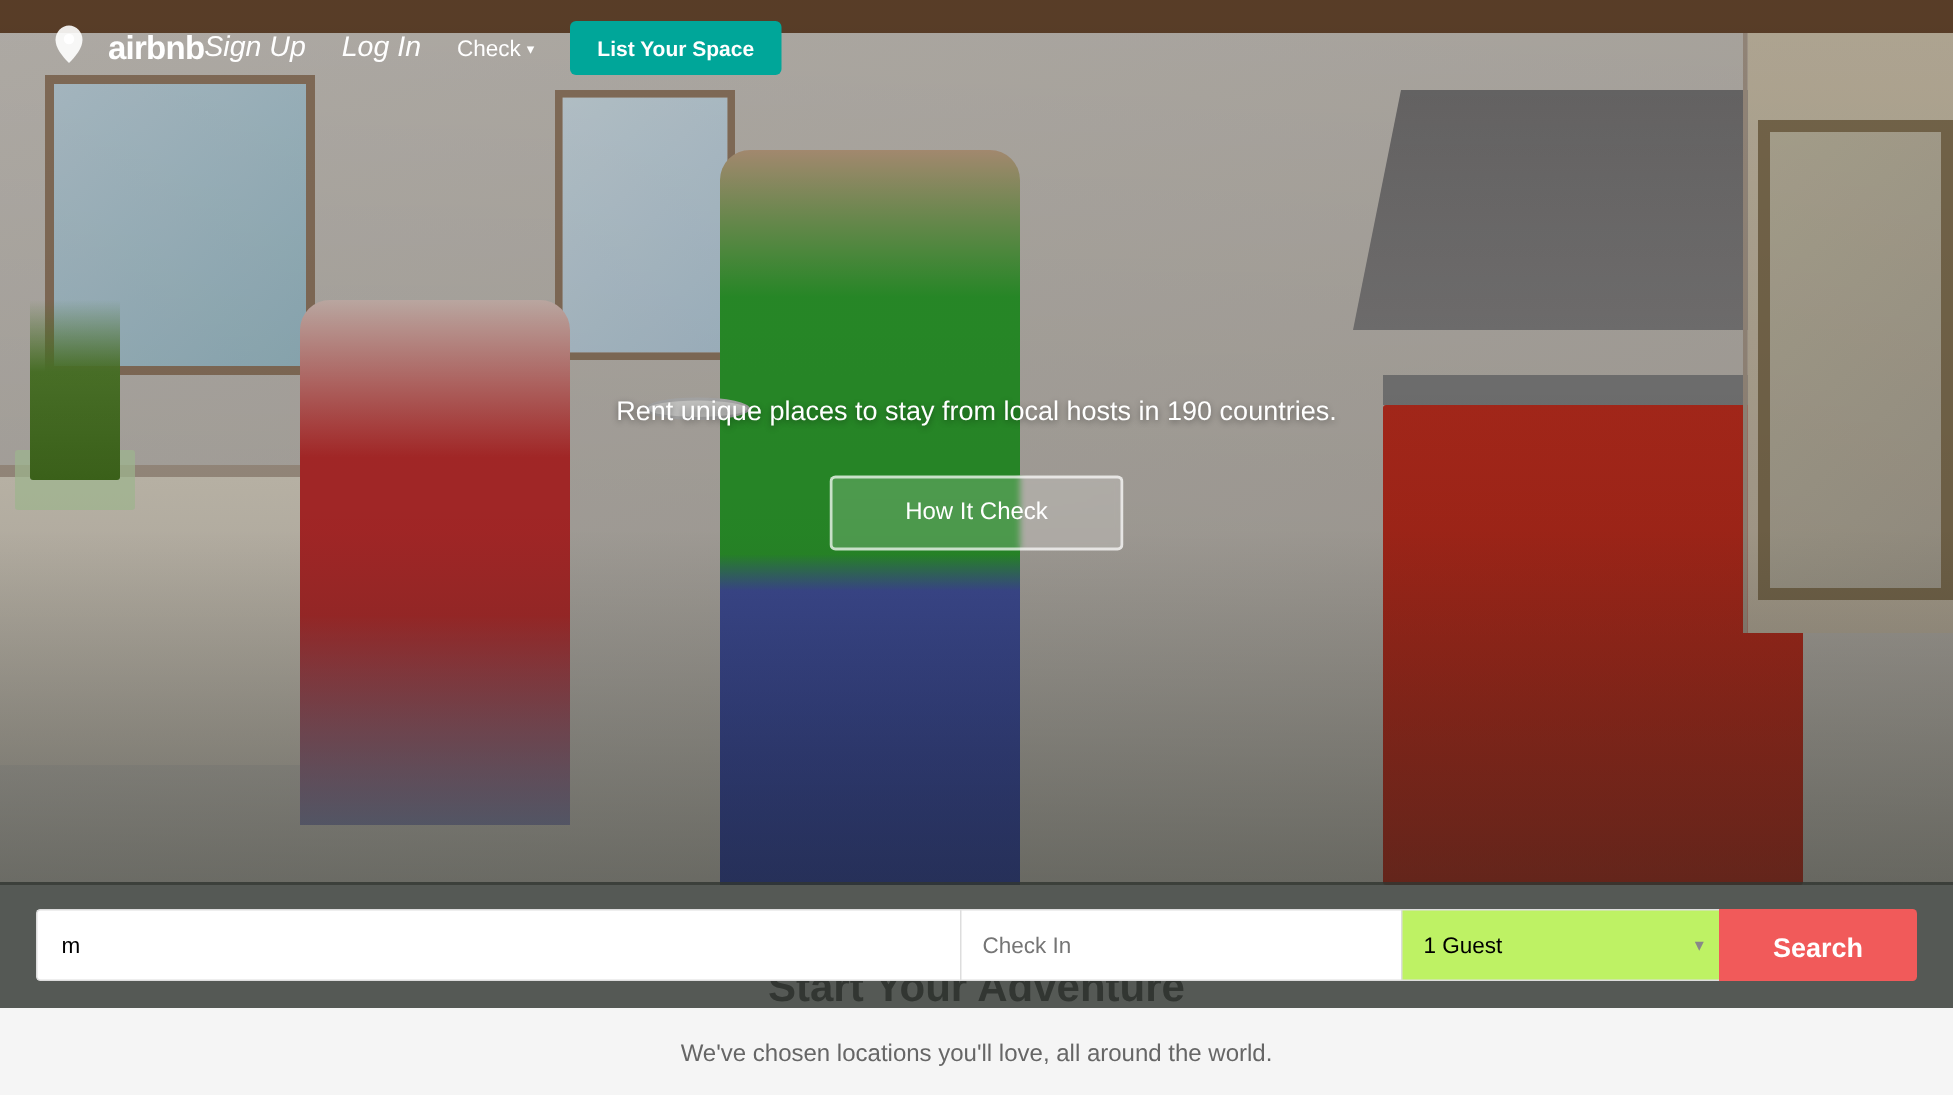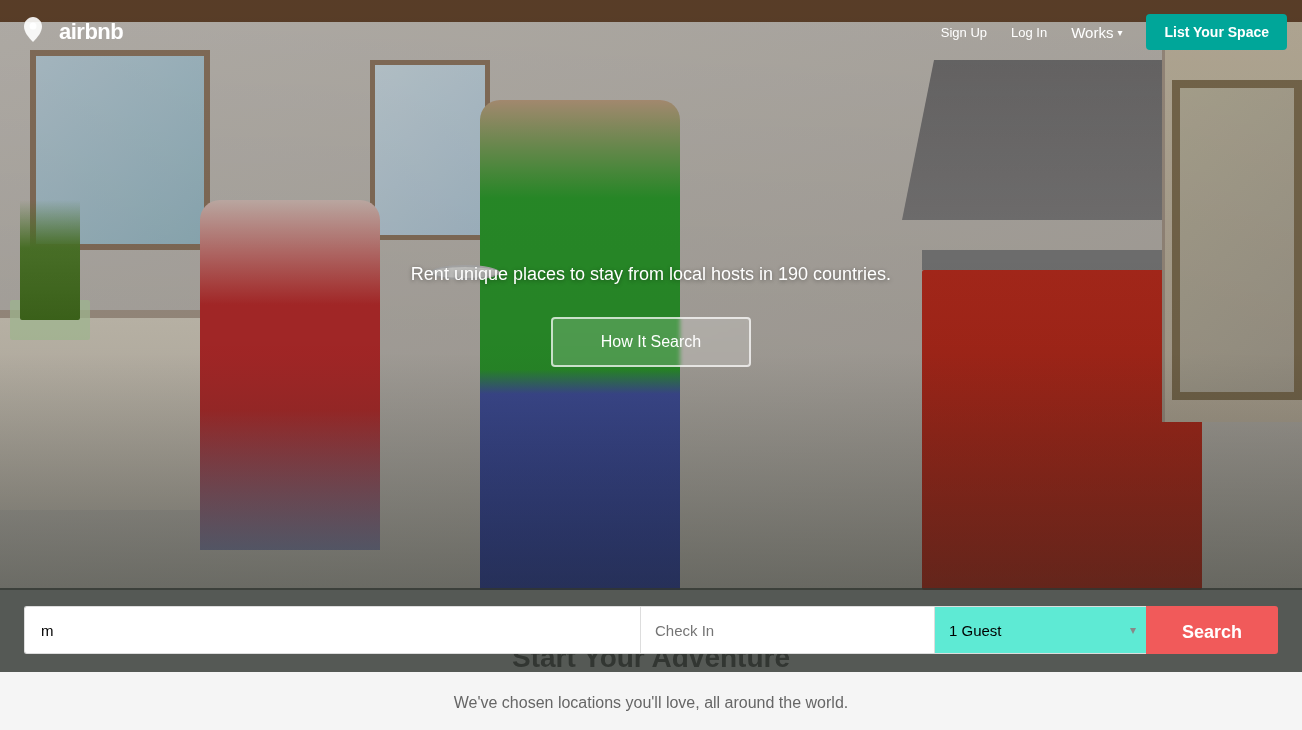--- a/index.html
+++ b/index.html
@@ -4,22 +4,21 @@
   <style>
     * { margin: 0; padding: 0; box-sizing: border-box; }
     body { font-family: 'Helvetica Neue', Arial, sans-serif; width: 1302px; min-height: 730px; overflow-x: hidden; }
 
     
     .navbar {
       position: absolute;
       top: 0; left: 0; right: 0;
       display: flex;
       align-items: center;
-      justify-content: space-between;
-      padding: 14px 15px;
+      padding: 14px 28px;
       z-index: 10;
     }
     .logo-area {
       display: flex;
       align-items: center;
       gap: 8px;
       cursor: pointer;
     }
     .logo-icon {
       width: 36px;
@@ -31,23 +30,24 @@
       font-weight: 600;
       letter-spacing: -0.5px;
     }
     .nav-links {
       display: flex;
       align-items: center;
       gap: 24px;
     }
     .nav-link {
       color: #fff;
-      font-size: 13px;
+      font-size: 19px;
       cursor: pointer;
       text-decoration: none;
+      font-style: italic;
     }
     .nav-help {
       display: flex;
       align-items: center;
       gap: 4px;
       color: #fff;
       font-size: 15px;
       cursor: pointer;
     }
     .chevron-down {
@@ -296,21 +296,21 @@
       flex: 0.8;
     }
     .guests-wrapper select {
       width: 100%;
       height: 48px;
       padding: 0 14px;
       font-size: 15px;
       border: 1px solid #ddd;
       border-right: none;
       outline: none;
-      background: #5eead4;
+      background: #bef264;
       -webkit-appearance: none;
       appearance: none;
       cursor: pointer;
     }
     .guests-chevron {
       position: absolute;
       right: 10px;
       top: 50%;
       transform: translateY(-50%);
       pointer-events: none;
@@ -377,30 +377,30 @@
         <svg class="logo-icon" viewBox="0 0 36 36" fill="none" xmlns="http://www.w3.org/2000/svg">
           <path d="M18 3C13 3 9 7.5 9 12.5c0 5.5 4.5 11 9 15.5 4.5-4.5 9-10 9-15.5C27 7.5 23 3 18 3z" fill="white" opacity="0.9"></path>
           <circle cx="18" cy="12" r="3.5" fill="white"></circle>
         </svg>
         <span class="logo-text">airbnb</span>
       </div>
       <div class="nav-links">
         <a class="nav-link">Sign Up</a>
         <a class="nav-link">Log In</a>
         <div class="nav-help">
-          <span>Works</span>
+          <span>Check</span>
           <span class="chevron-down">▾</span>
         </div>
         <button class="btn-list-space">List Your Space</button>
       </div>
     </nav>
 
     <div class="hero-content">
       <p class="hero-subtitle">Rent unique places to stay from local hosts in 190 countries.</p>
-      <button class="btn-how-works">How It Search</button>
+      <button class="btn-how-works">How It Check</button>
     </div>
   </div>
 
   <div class="search-bar-container">
     <input class="search-input" type="text" value="m" style="">
     <input class="checkin-input" type="text" placeholder="Check In" style="">
     <div class="guests-wrapper">
       <select>
         <option>1 Guest</option>
         <option>2 Guests</option>

